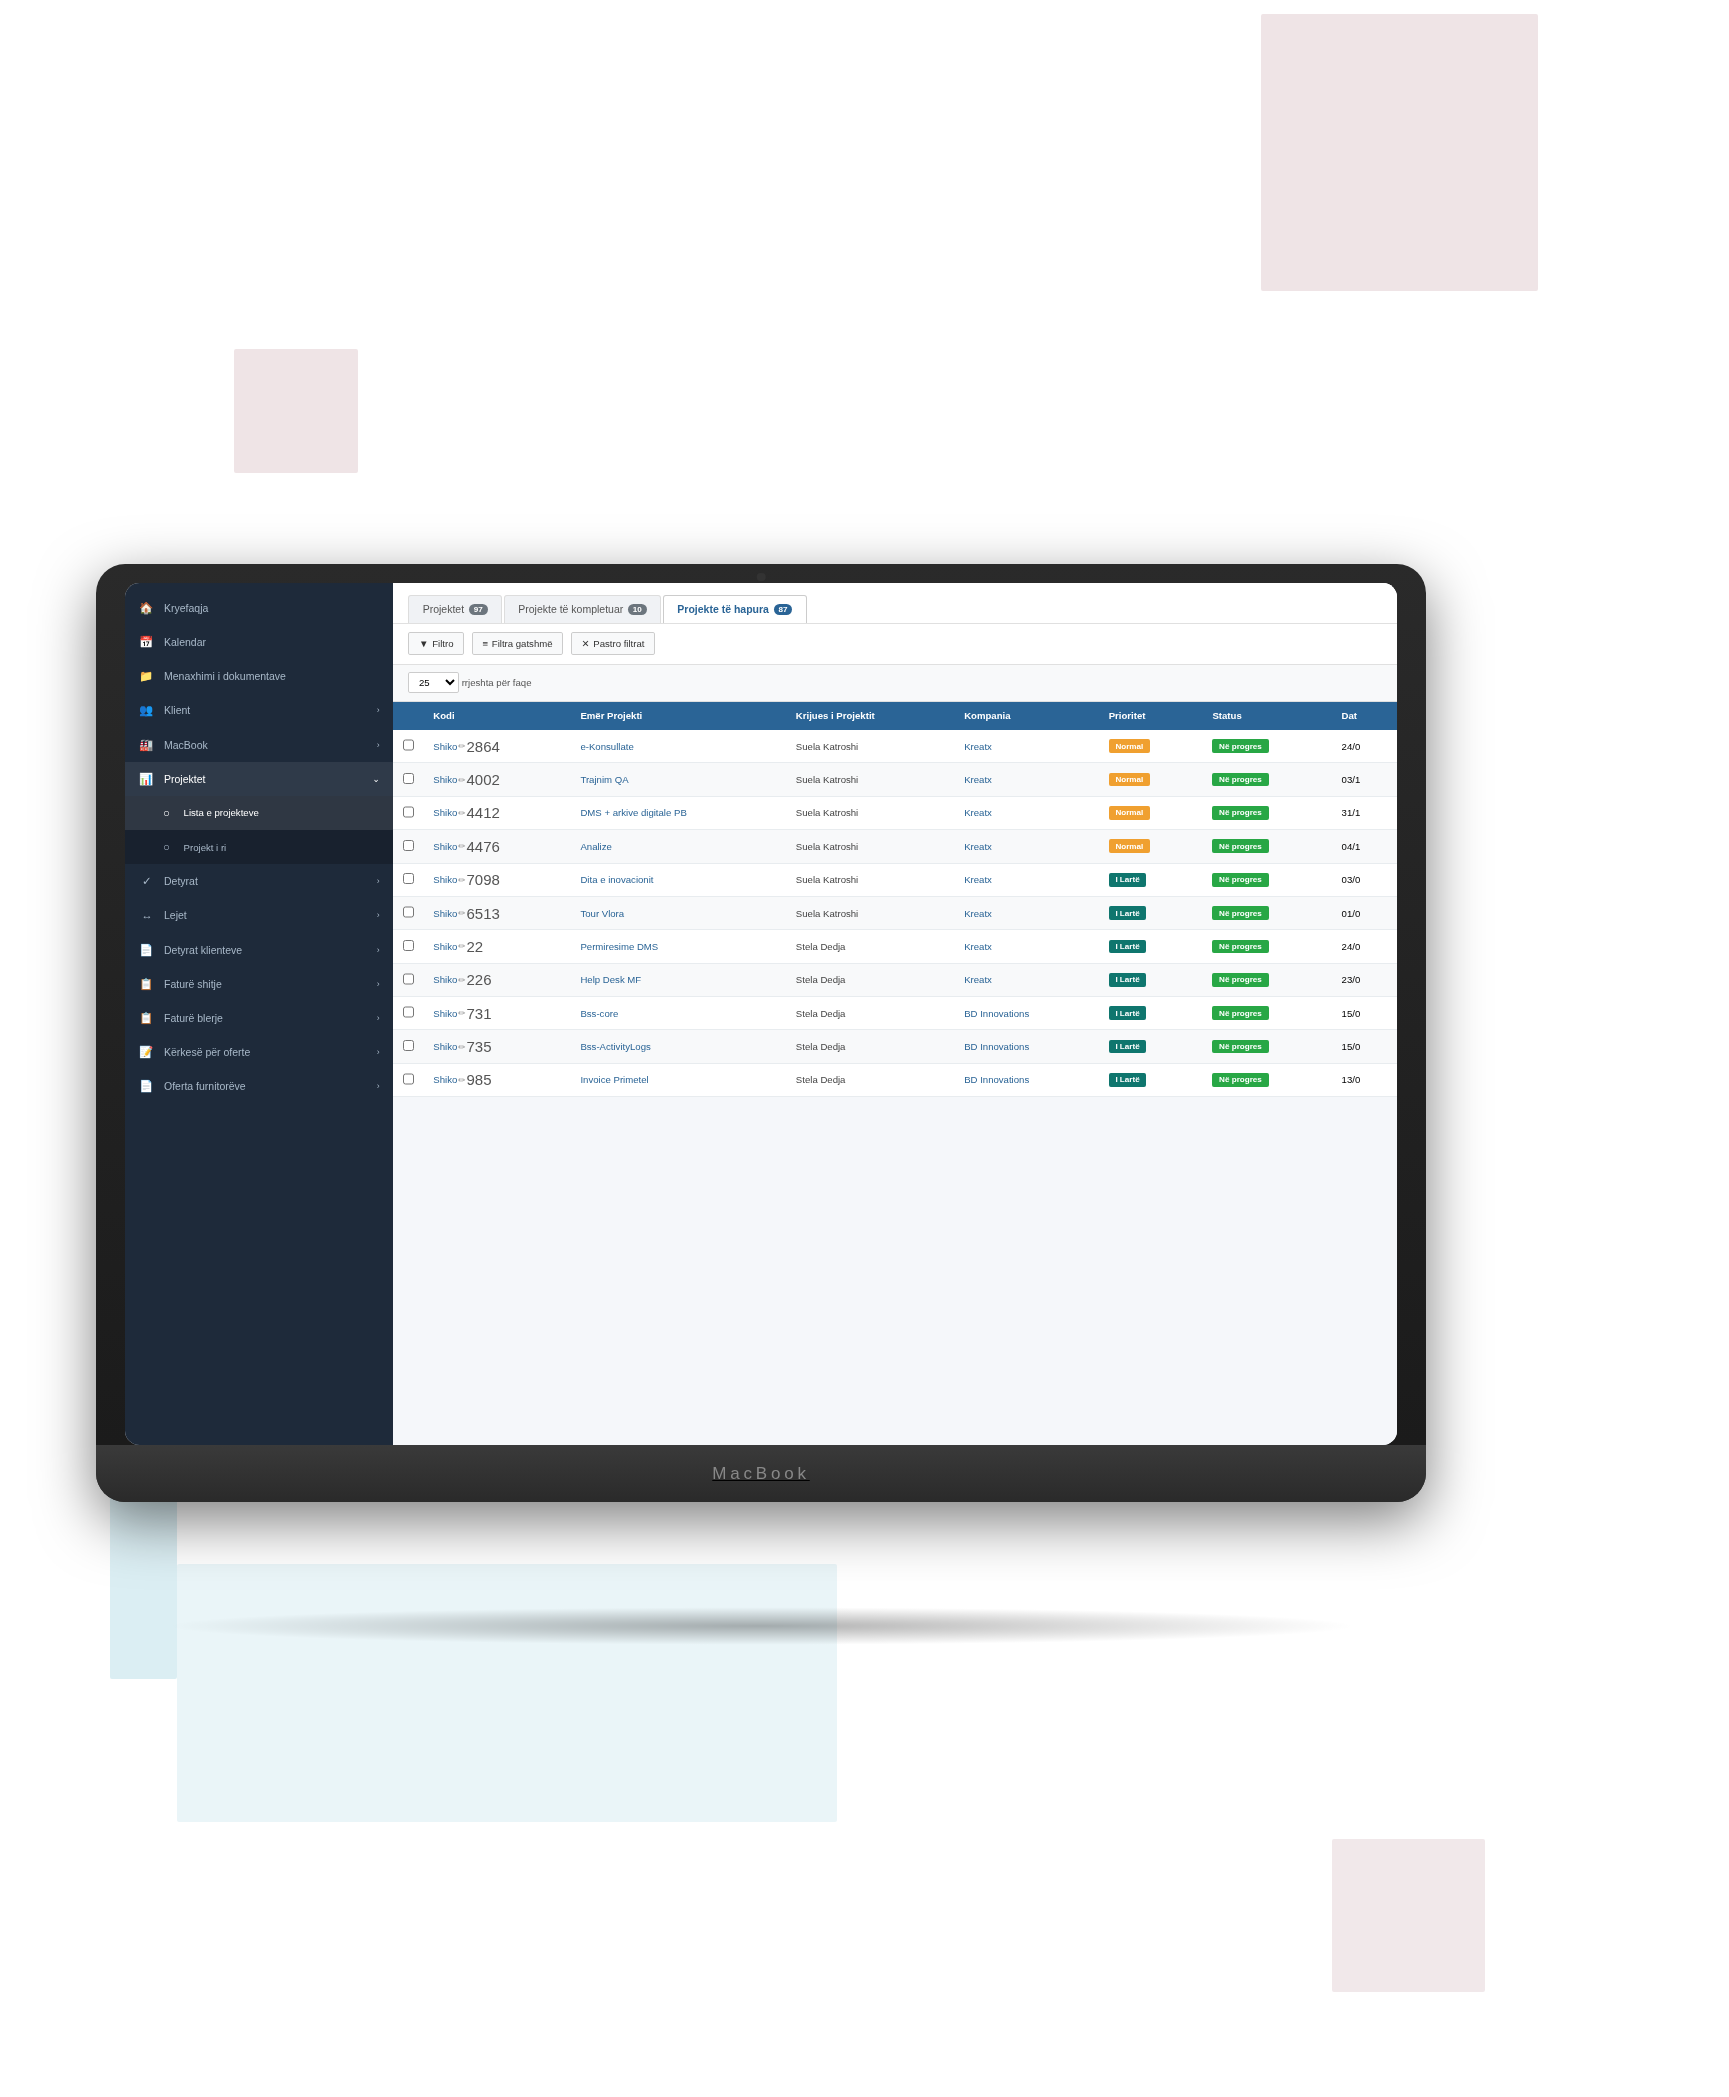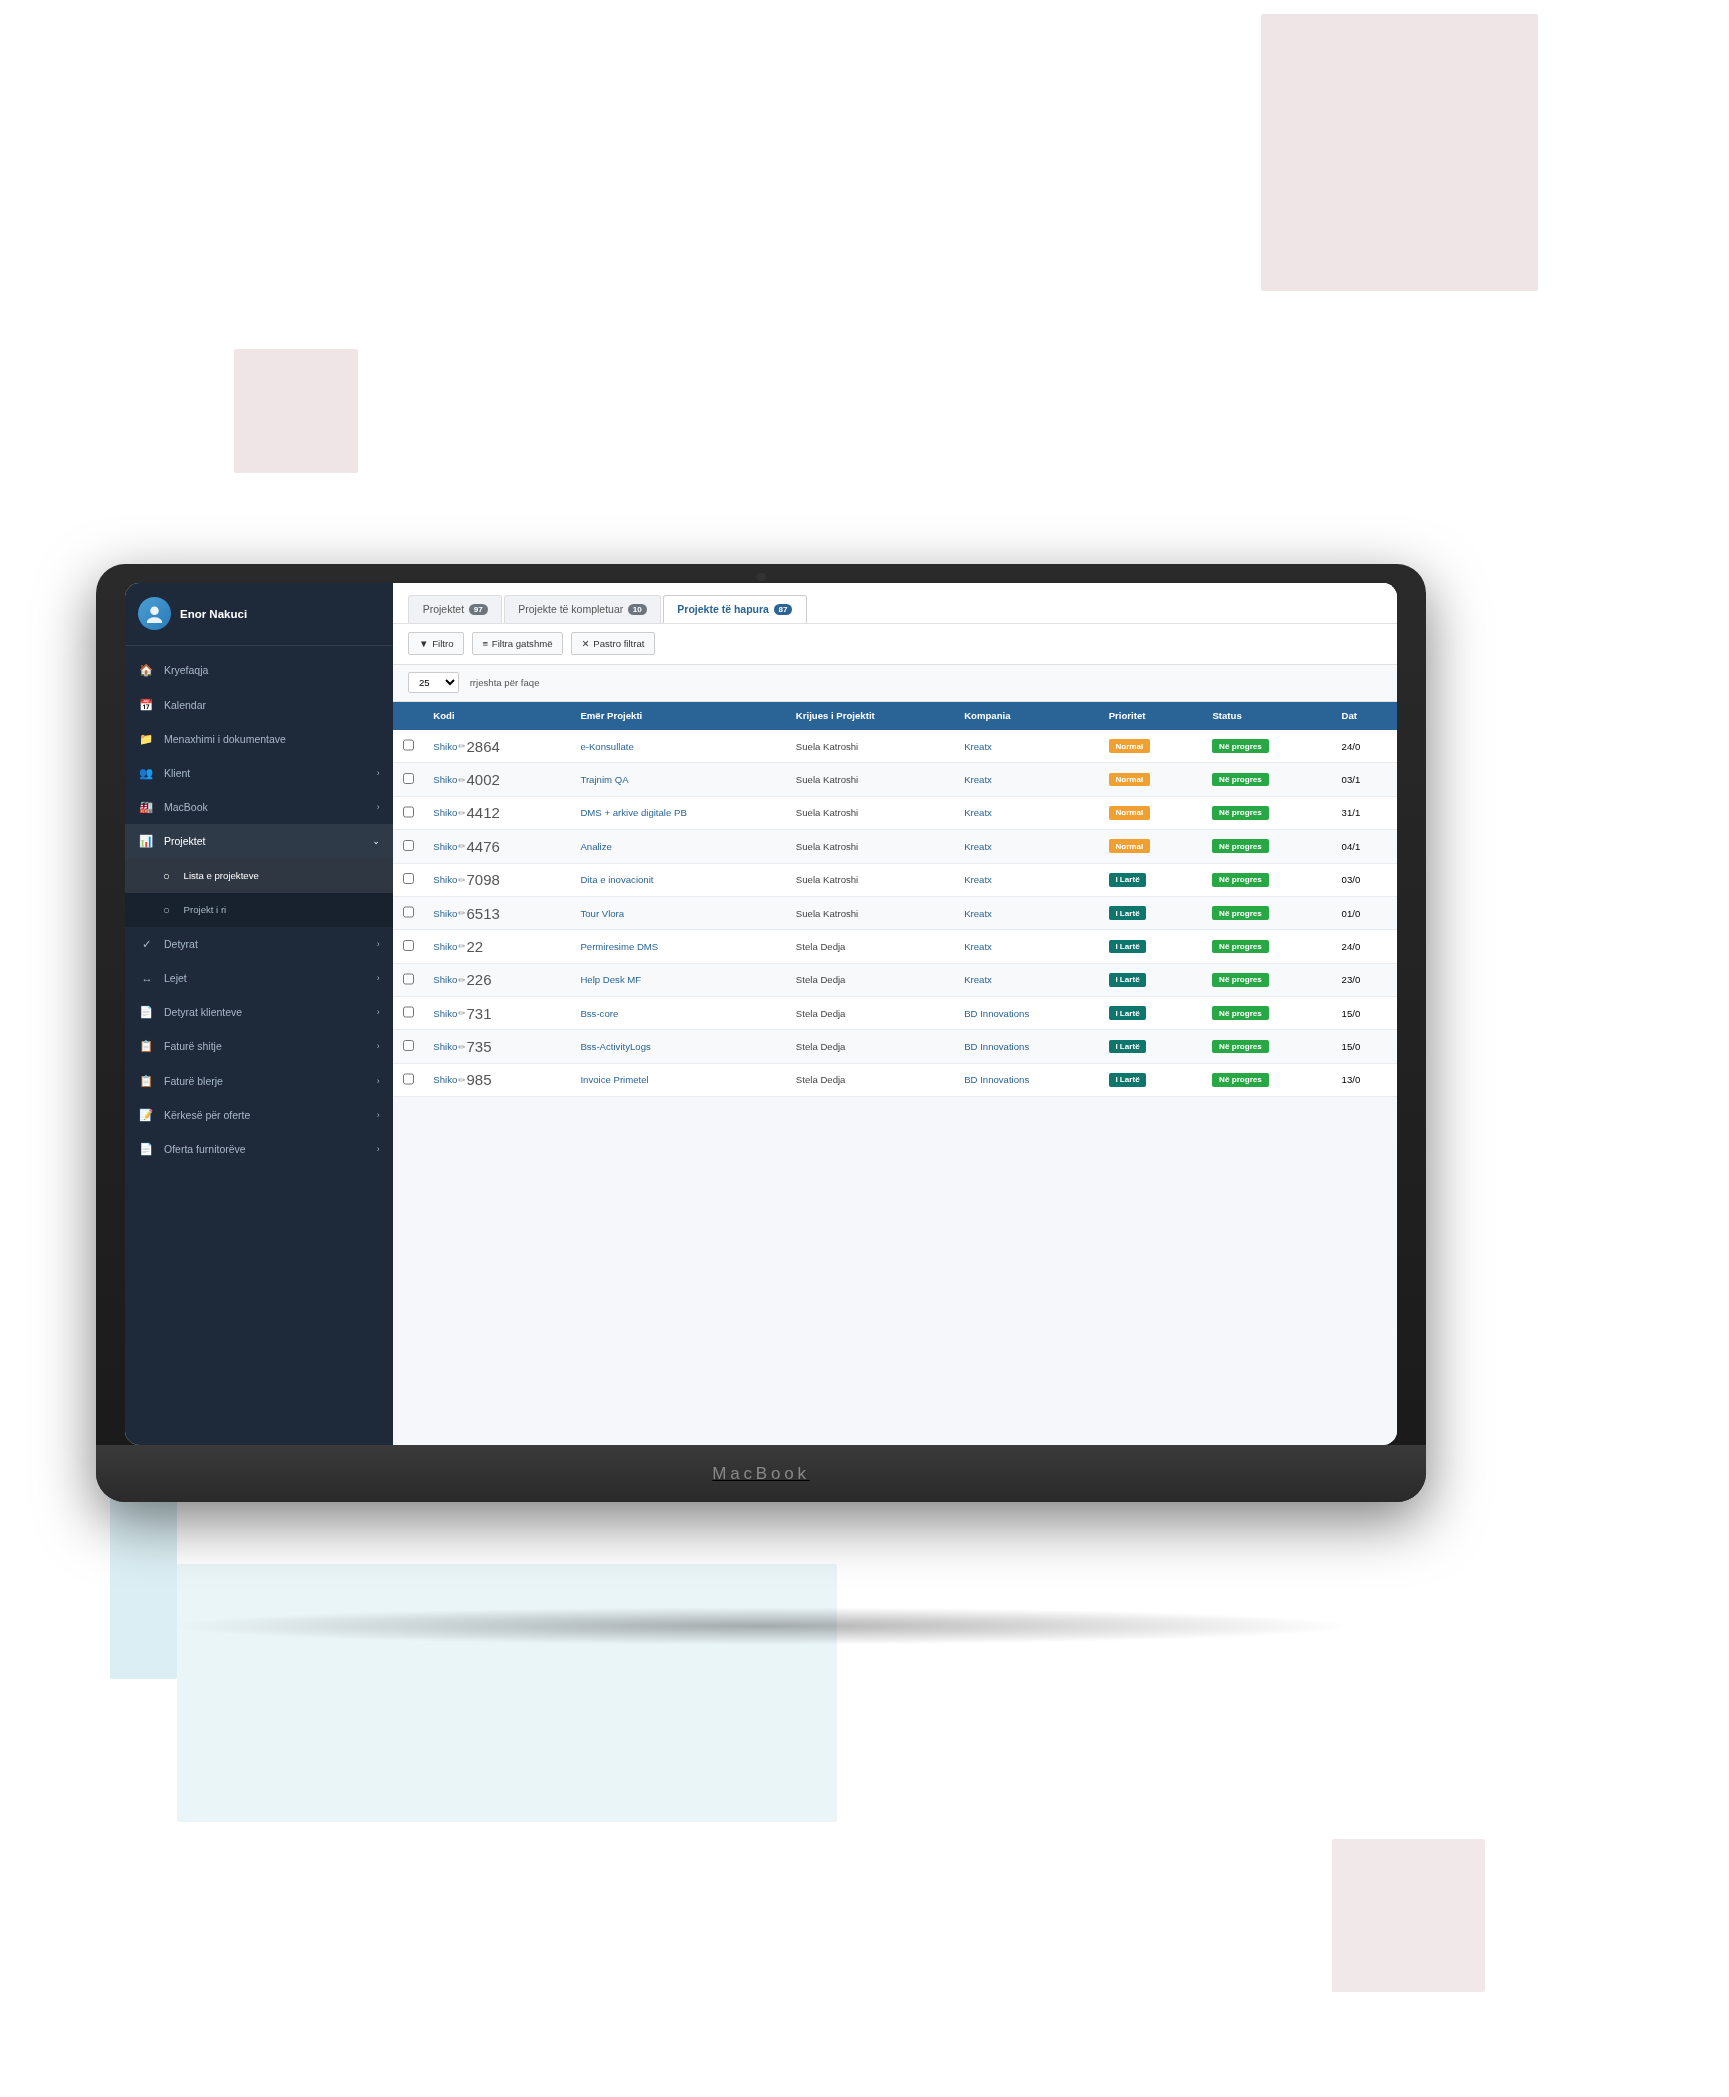--- a/index.html
+++ b/index.html
@@ -298,21 +298,21 @@
       font-size: 9.6px;
       cursor: pointer;
     }
 
     
     .pagination-bar {
       background: #f8f9fa;
       padding: 7.7px 15.3px;
       display: flex;
       align-items: center;
-      gap: 11px;
+      gap: 3px;
       font-size: 9.6px;
       color: #555;
       border-bottom: 0.5px solid #e0e0e0;
     }
 
     .page-size-select {
       border: 0.5px solid #ccc;
       border-radius: 1.9px;
       padding: 2.9px 5.7px;
       font-size: 9.6px;
@@ -453,29 +453,20 @@
 
 <div class="laptop-wrapper">
   <div class="laptop-body">
     <div class="laptop-camera"></div>
 
     <div class="laptop-screen-bezel">
 
       <div class="screen-content">
 
         <div class="sidebar">
-          <div class="sidebar-user">
-            <div class="user-avatar">
-              <svg width="19" height="19" viewBox="0 0 40 40">
-                <circle cx="20" cy="14" r="9" fill="white" opacity="0.9"></circle>
-                <ellipse cx="20" cy="38" rx="16" ry="10" fill="white" opacity="0.9"></ellipse>
-              </svg>
-            </div>
-            <span class="user-name">Enor Nakuci</span>
-          </div>
 
           <nav class="sidebar-nav">
 
             <div class="nav-item">
               <span class="nav-icon">🏠</span>
               <span>Kryefaqja</span>
             </div>
             <div class="nav-item">
               <span class="nav-icon">📅</span>
               <span>Kalendar</span>

